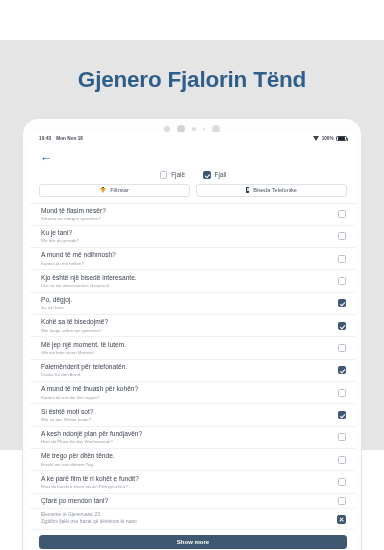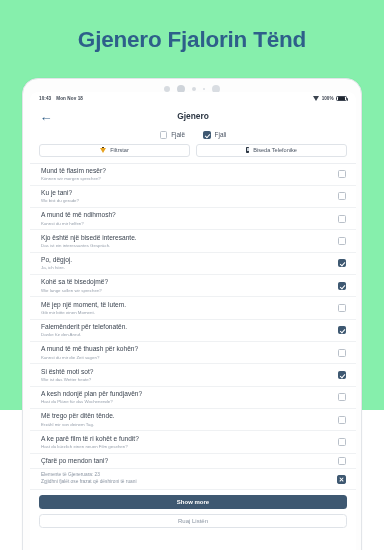--- a/index.html
+++ b/index.html
@@ -5,21 +5,22 @@
   * { box-sizing: border-box; margin: 0; padding: 0; }
   html, body {
     width: 384px; height: 550px;
     background: #ffffff;
     font-family: "Liberation Sans", sans-serif;
     overflow: hidden;
   }
   #page {
     position: relative;
     width: 384px; height: 410px;
-    background: #86efac;
+    background: #e5e5e5;
+    margin-top: 40px;
   }
 
   
   .hero-title {
     position: absolute;
     top: 27px; left: 0; width: 384px;
     text-align: center;
     font-size: 22.5px;
     font-weight: bold;
     color: #2e5f8a;
@@ -305,21 +306,20 @@
           <span class="wifi-ico"></span>
           <span>100%</span>
           <span class="batt">
               <i></i>
             </span>
         </div>
       </div>
 
       <div class="app-header">
         <div class="back-arrow">←</div>
-        <div class="app-title">Gjenero</div>
       </div>
 
       <div class="toggle-row">
         <div class="toggle">
           <span class="cbox"></span>
           <span>Fjalë</span>
         </div>
         <div class="toggle">
           <span class="cbox on"></span>
           <span>Fjali</span>

